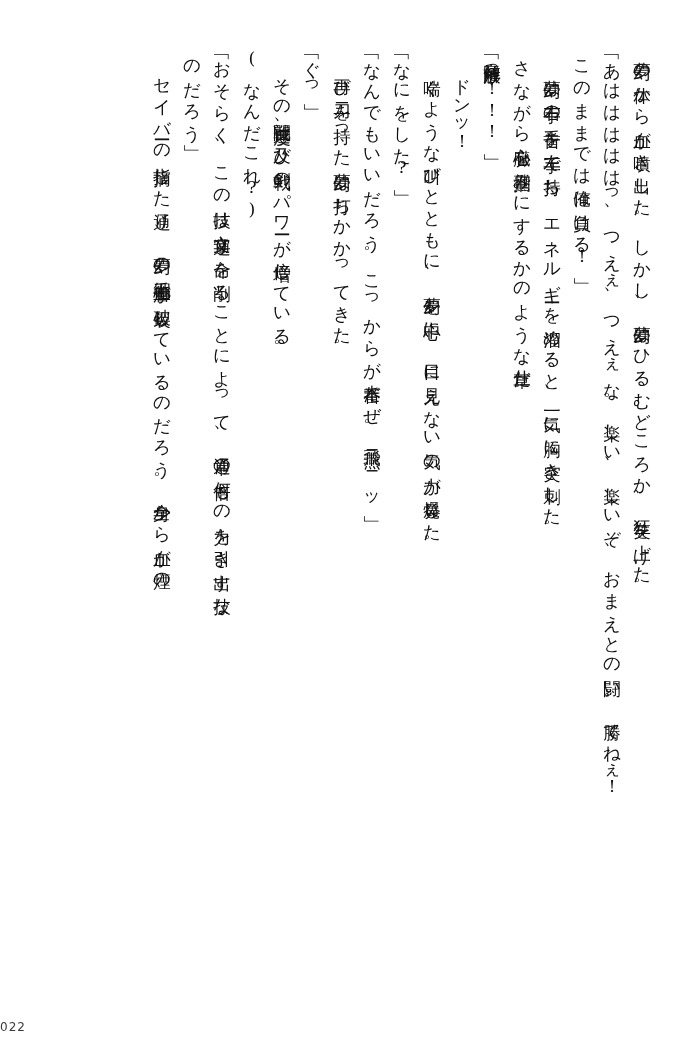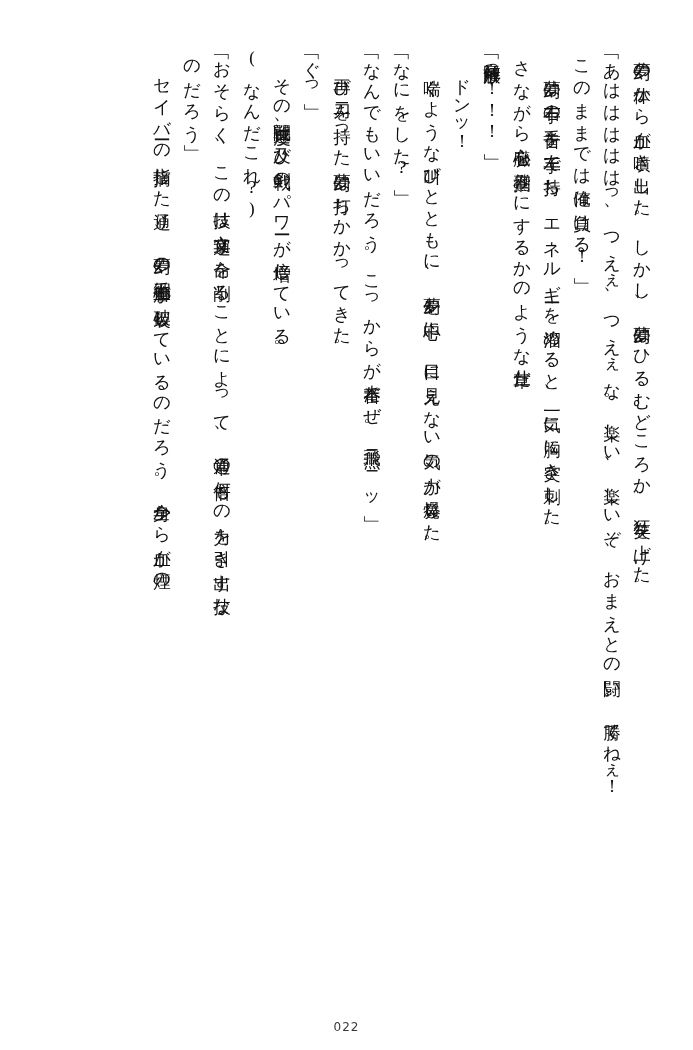--- a/index.html
+++ b/index.html
@@ -41,21 +41,20 @@
   }
   
   .vline.indent {
     padding-top: 18px;
   }
   .page-number {
     position: absolute;
     bottom: 16px;
     left: 0;
     right: 0;
-    text-align: center;
     font-size: 12px;
     letter-spacing: 1px;
     color: #3a3a3a;
     font-family: "DejaVu Sans", "Liberation Sans", sans-serif;
   }
 </style>
 </head>
 <body>
 
 <div class="page">

